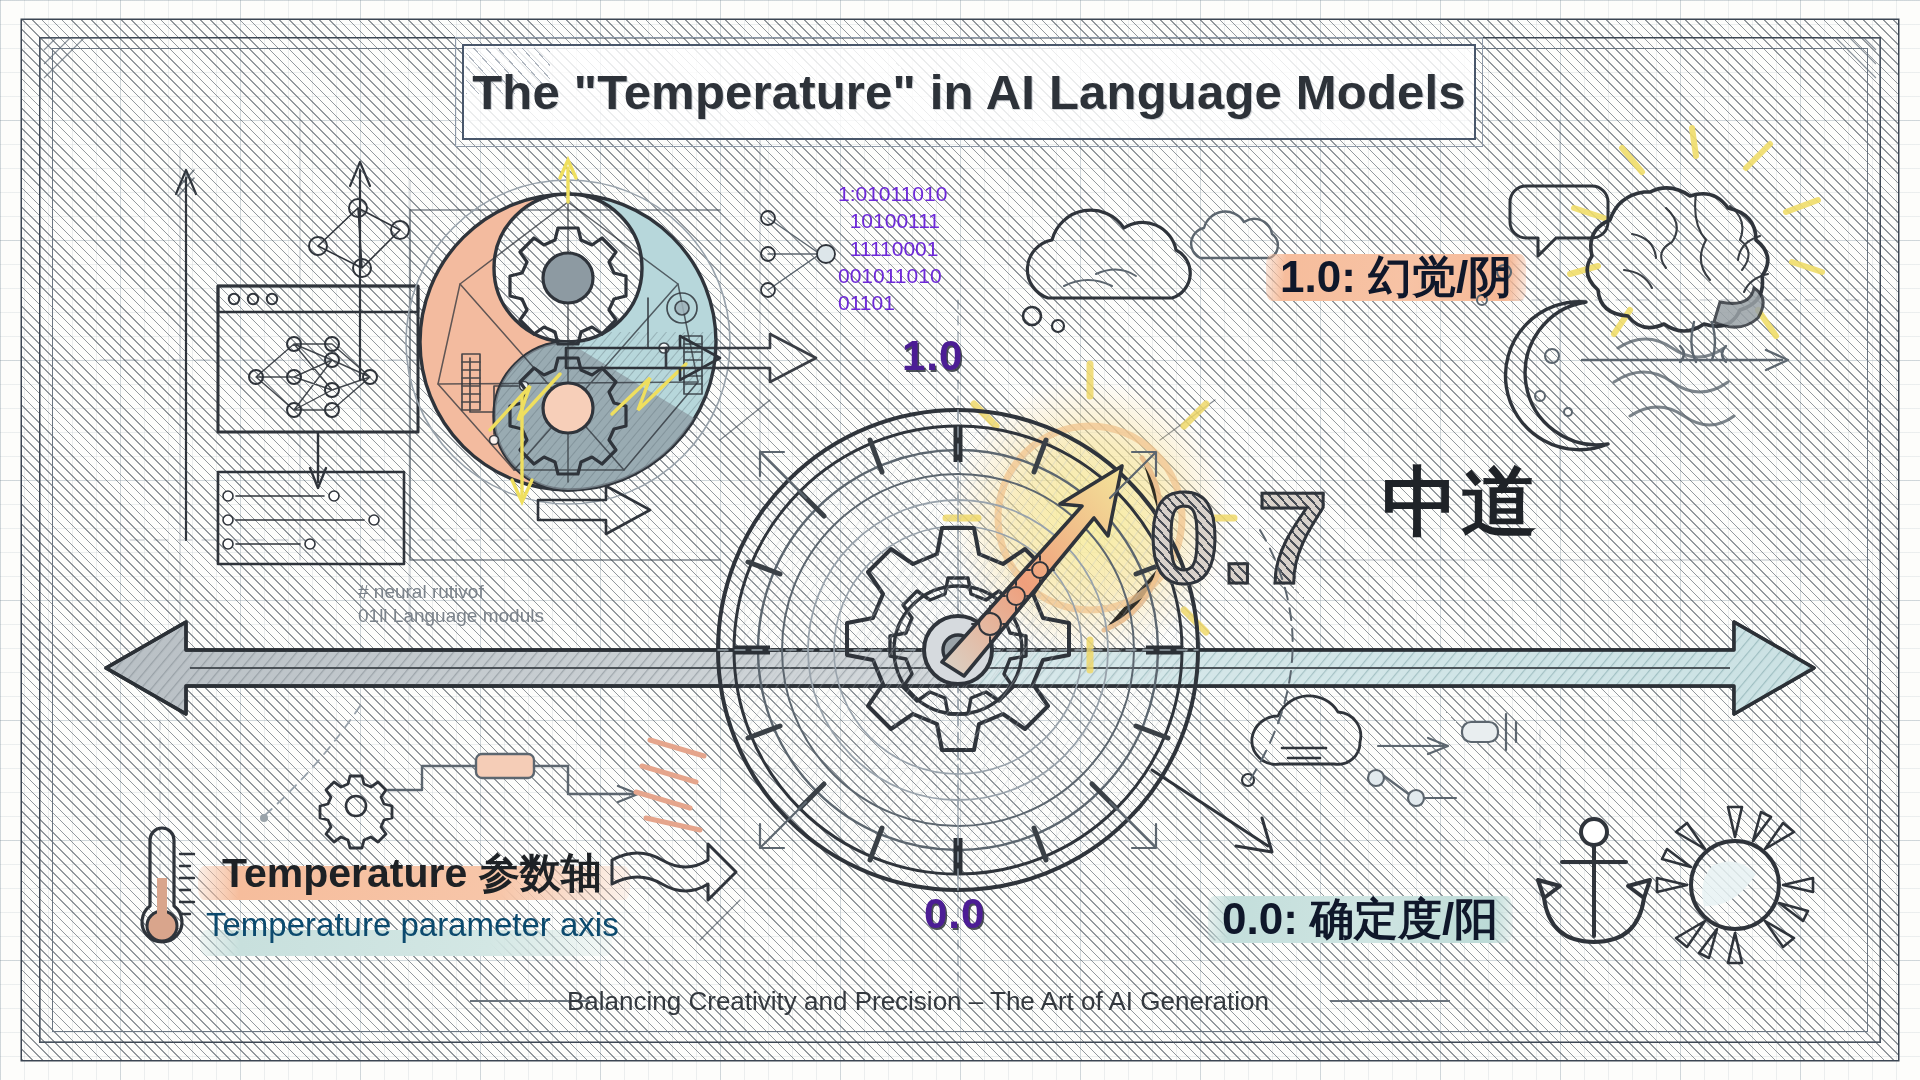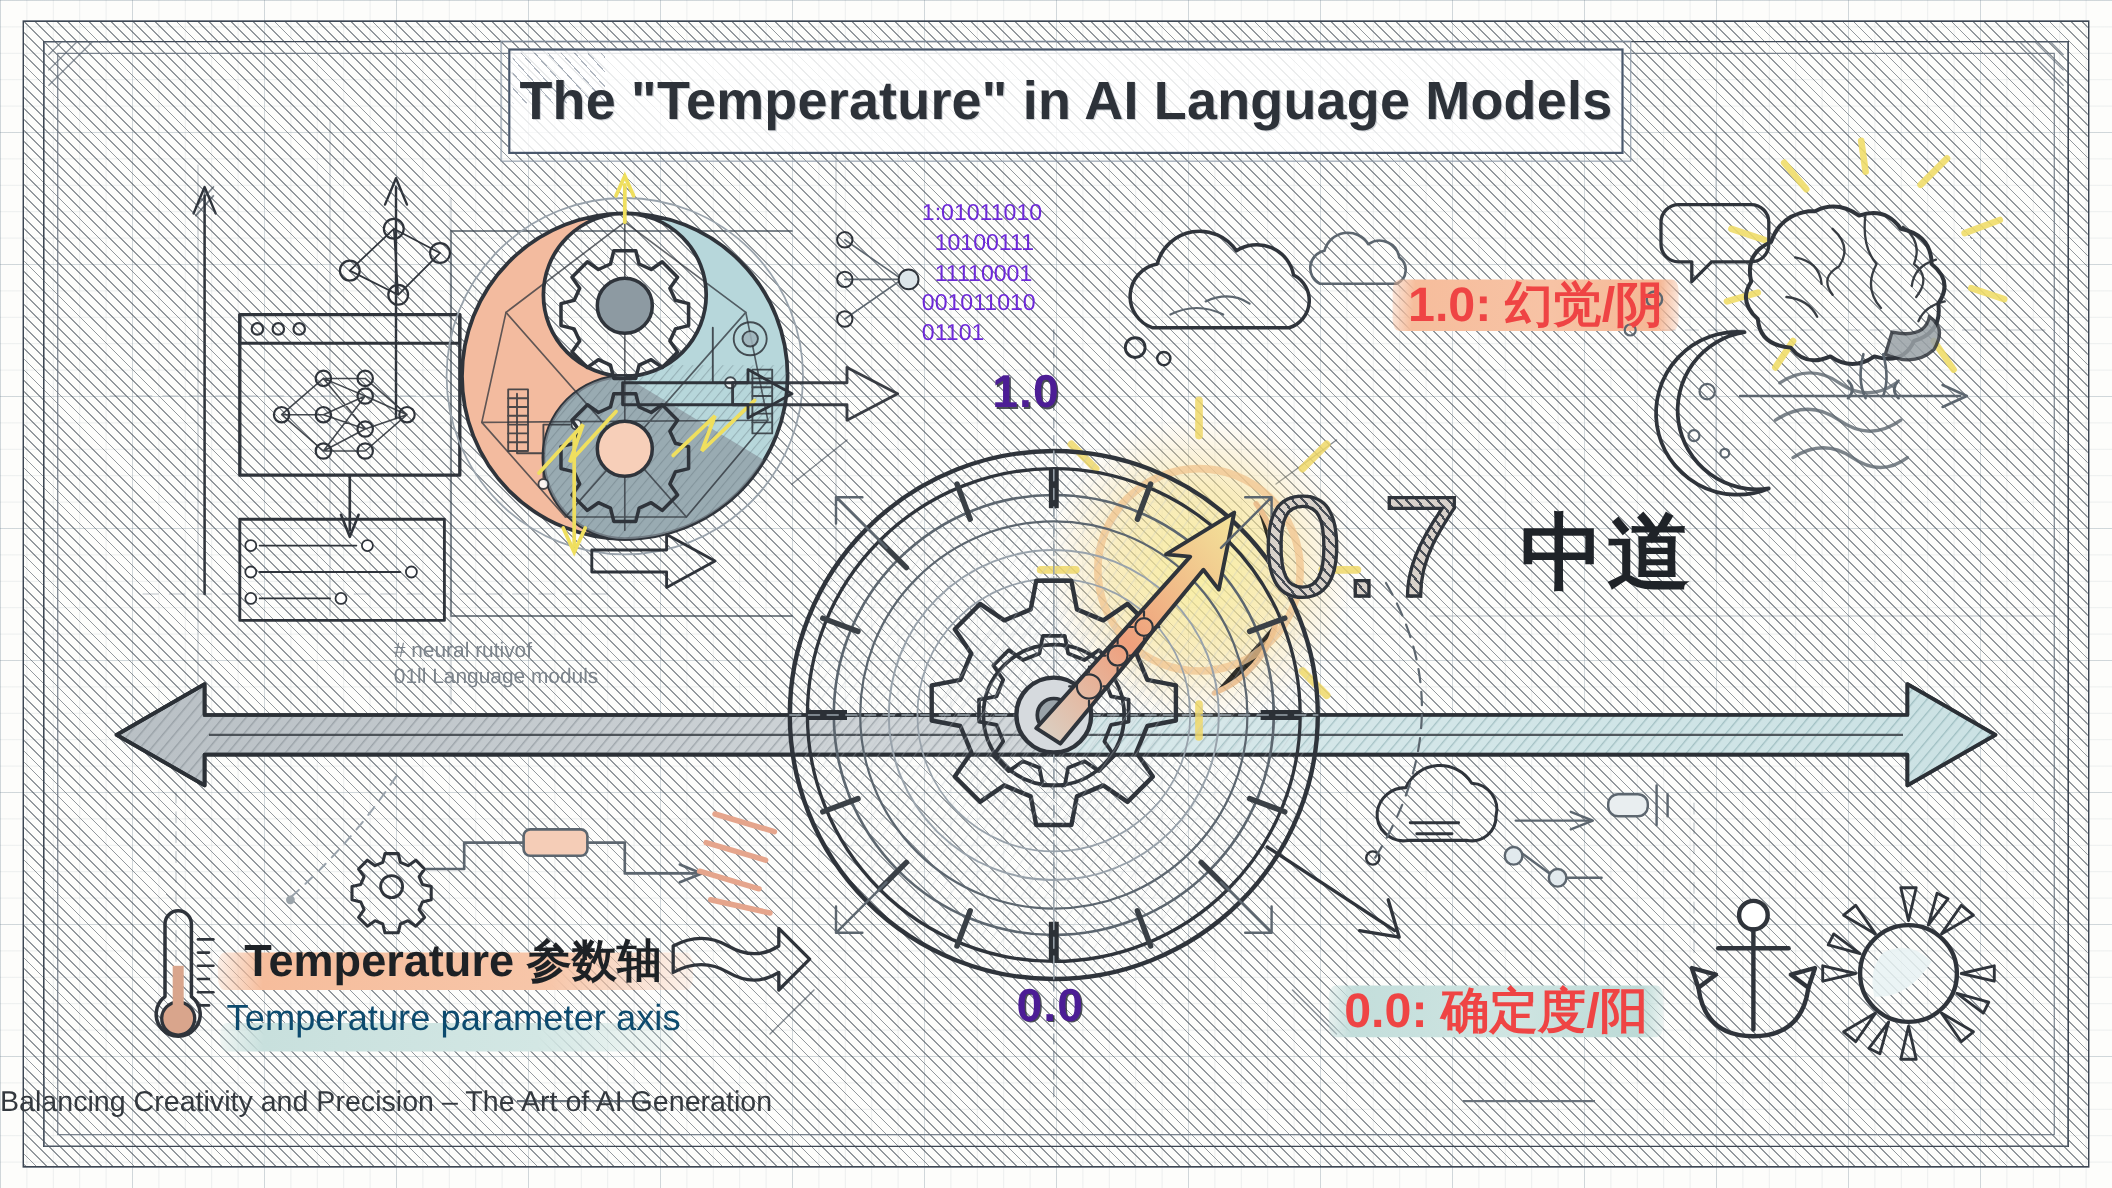--- a/index.html
+++ b/index.html
@@ -43,47 +43,47 @@
 
   
   .sk{position:absolute;}
   svg{overflow:visible;}
   .ink{stroke:#2f343b;fill:none;stroke-linecap:round;stroke-linejoin:round;}
   .ink-l{stroke:#5c666f;fill:none;stroke-linecap:round;stroke-linejoin:round;}
   .ink-xl{stroke:#98a2ab;fill:none;stroke-linecap:round;}
 
   
   .badge{position:absolute;display:flex;align-items:center;white-space:nowrap;
-    font-weight:700;color:#ef4444;}
+    font-weight:700;color:#0f172a;}
   .badge .hl{position:absolute;left:-14px;right:-14px;top:6px;bottom:6px;z-index:0;
     border-radius:6px/10px;}
   .badge span.txt{position:relative;z-index:1;}
 
   .hl-peach{background:linear-gradient(95deg,rgba(246,186,155,.30) 0%,#f6bd9c 8%,#f7c3a5 55%,#f5b795 92%,rgba(246,186,155,.25) 100%);}
   .hl-teal{background:linear-gradient(95deg,rgba(186,216,214,.25) 0%,#c3dedb 8%,#cfe5e2 55%,#bcdad6 92%,rgba(186,216,214,.22) 100%);}
 
   
   .gnum{position:absolute;font-size:42px;font-weight:700;color:#4c1d95;
     text-shadow:1.5px 1.5px 0 rgba(45,50,58,.85);letter-spacing:1px;}
 
   
-  .big-val{position:absolute;font-size:130px;font-weight:400;line-height:1;
+  .big-val{position:absolute;font-size:130px;font-weight:700;line-height:1;
     color:transparent;
     background-image:repeating-linear-gradient(48deg,#4a4f57 0 2px,#d9d2cb 2px 7px);
-    -webkit-background-clip:text;background-clip:text;
+    -webkit-background-clip:text;background-clip:text;margin-top:41px;
     -webkit-text-stroke:3px #2f343b;}
   .big-cn{position:absolute;font-size:76px;font-weight:700;color:#1f2328;letter-spacing:3px;}
 
   
   .legend-cn{position:absolute;font-size:41px;font-weight:700;color:#1d2125;white-space:nowrap;}
   .legend-en{position:absolute;font-size:33px;font-weight:400;color:#0c4a6e;white-space:nowrap;}
 
   
-  .caption{position:absolute;left:0;width:1816px;
-    font-size:26px;color:#33383e;}
+  .caption{position:absolute;left:0;width:1816px;text-align:center;
+    font-size:26px;color:#33383e;padding-left:10px;}
   .cap-rule{position:absolute;height:1.5px;background:#6a737c;}
 
   
   .codetxt{position:absolute;font-size:19px;color:#7b838b;line-height:1.28;white-space:pre;}
   .bintxt{position:absolute;font-size:21px;color:#6d28d9;line-height:1.30;white-space:pre;
     font-family:"Liberation Sans",sans-serif;}
 </style>
 </head>
 <body>
 

